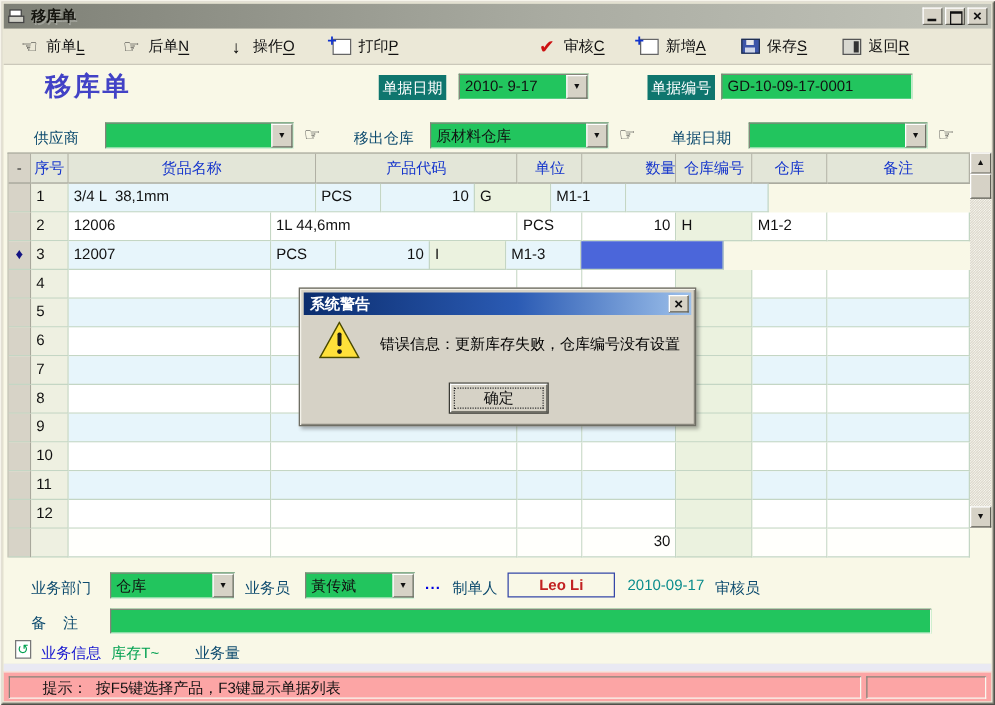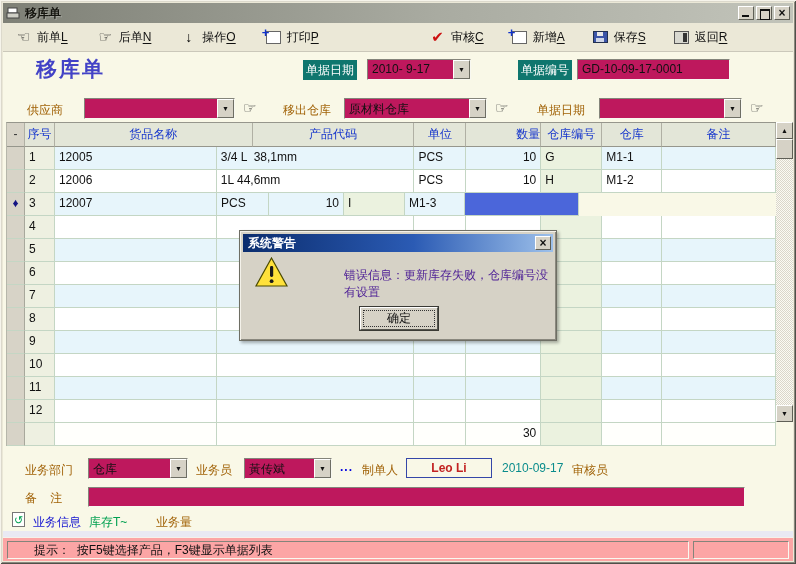--- a/index.html
+++ b/index.html
@@ -44,24 +44,24 @@
   .save-icon::before { content:""; position:absolute; left:3px; top:0; width:6px; height:4px; background:#e8e8e8; }
   .save-icon::after  { content:""; position:absolute; left:2px; bottom:0; width:8px; height:4px; background:#cfd6e8; }
   .return-icon { width:11px; height:13px; background:#d8d8d0; border:1px solid #555; position:relative; }
   .return-icon::after { content:""; position:absolute; right:1px; top:1px; width:4px; height:9px; background:#333; }
   .tbtn u { text-underline-offset:2px; }
 
   
   .formarea { position:absolute; left:3px; top:52px; width:790px; height:479px; background:#f9f8e7; }
   .abs { position:absolute; }
   .page-title { left:36px; top:55px; font-size:21px; font-weight:bold; color:#4242c6; letter-spacing:2px; }
-  .lbl { font-size:12px; color:#a16207; white-space:pre; }
+  .lbl { font-size:12px; color:#0c4a6e; white-space:pre; }
   .hl-label { background:#0f766e; color:#fff; padding:2px 3px 1px; font-size:12px; }
 
-  .combo,.textbox { position:absolute; height:21px; background:#be185d; border:1px solid;
+  .combo,.textbox { position:absolute; height:21px; background:#22c55e; border:1px solid;
     border-color:#84847a #f8f8f0 #f8f8f0 #84847a; display:flex; }
   .combo .val,.textbox .val { flex:1; padding:2px 4px 0; font-size:12px; white-space:pre; overflow:hidden; }
   .combo .cbtn { width:17px; margin:0; background:#d6d2c6; border:1px solid;
     border-color:#fff #6e6e64 #6e6e64 #fff; display:flex; align-items:center; justify-content:center; }
   .combo .cbtn::after { content:"▼"; font-size:7px; color:#111; }
   .hand { position:absolute; font-size:15px; color:#333; }
   .hand::after { content:"☞"; }
 
   
   .grid { position:absolute; left:6px; top:122px; width:787px; }
@@ -120,21 +120,21 @@
     border:1px solid #6e6e64; z-index:20;
     box-shadow:inset 1px 1px 0 #f4f2ea, inset -1px -1px 0 #8a887e, 2px 2px 3px rgba(0,0,0,.3); }
   .dtitle { position:absolute; left:3px; top:3px; right:3px; height:18px;
     background:linear-gradient(90deg,#0b2d6e,#2b5bb4 55%,#9dc0ea);
     color:#fff; font-weight:bold; display:flex; align-items:center; padding:0 2px 0 5px; }
   .dtitle .dttl { flex:1; }
   .dx { width:16px; height:14px; background:#d6d2c6; border:1px solid;
     border-color:#fff #5f5f56 #5f5f56 #fff; position:relative; }
   .dx::after { content:"×"; position:absolute; left:0; top:-1px; width:100%; text-align:center;
     font-size:12px; font-weight:bold; color:#111; }
-  .dmsg { position:absolute; left:64px; top:36px; right:8px; color:#4c1d95;margin-left:40px; }
+  .dmsg { position:absolute; left:64px; top:36px; right:8px; color:#000000; }
   .warn-icon { position:absolute; left:15px; top:26px; }
   .okbtn { position:absolute; left:120px; top:76px; width:78px; height:23px; background:#d6d2c6;
     border:1px solid; border-color:#fff #55554e #55554e #fff; box-shadow:0 0 0 1px #3a3a34;
     text-align:center; line-height:20px; }
   .okbtn .focusrect { position:absolute; left:2px; top:2px; right:2px; bottom:2px; border:1px dotted #333; }
 </style>
 </head>
 <body>
 
 <div class="window">
@@ -237,21 +237,20 @@
           <div class="th col-4">单位</div>
           <div class="th col-5">数量</div>
           <div class="th col-6">仓库编号</div>
           <div class="th col-7">仓库</div>
           <div class="th col-8">备注</div>
         </div>
       <div>
           <div class="tr odd">
             <div class="td col-0 ind"></div>
             <div class="td col-1">1</div>
-            <div class="td col-2">12005</div>
             <div class="td col-3">3/4 L  38,1mm</div>
             <div class="td col-4">PCS</div>
             <div class="td col-5">10</div>
             <div class="td col-6">G</div>
             <div class="td col-7">M1-1</div>
             <div class="td col-8"></div>
           </div>
           <div class="tr even">
             <div class="td col-0 ind"></div>
             <div class="td col-1">2</div>

